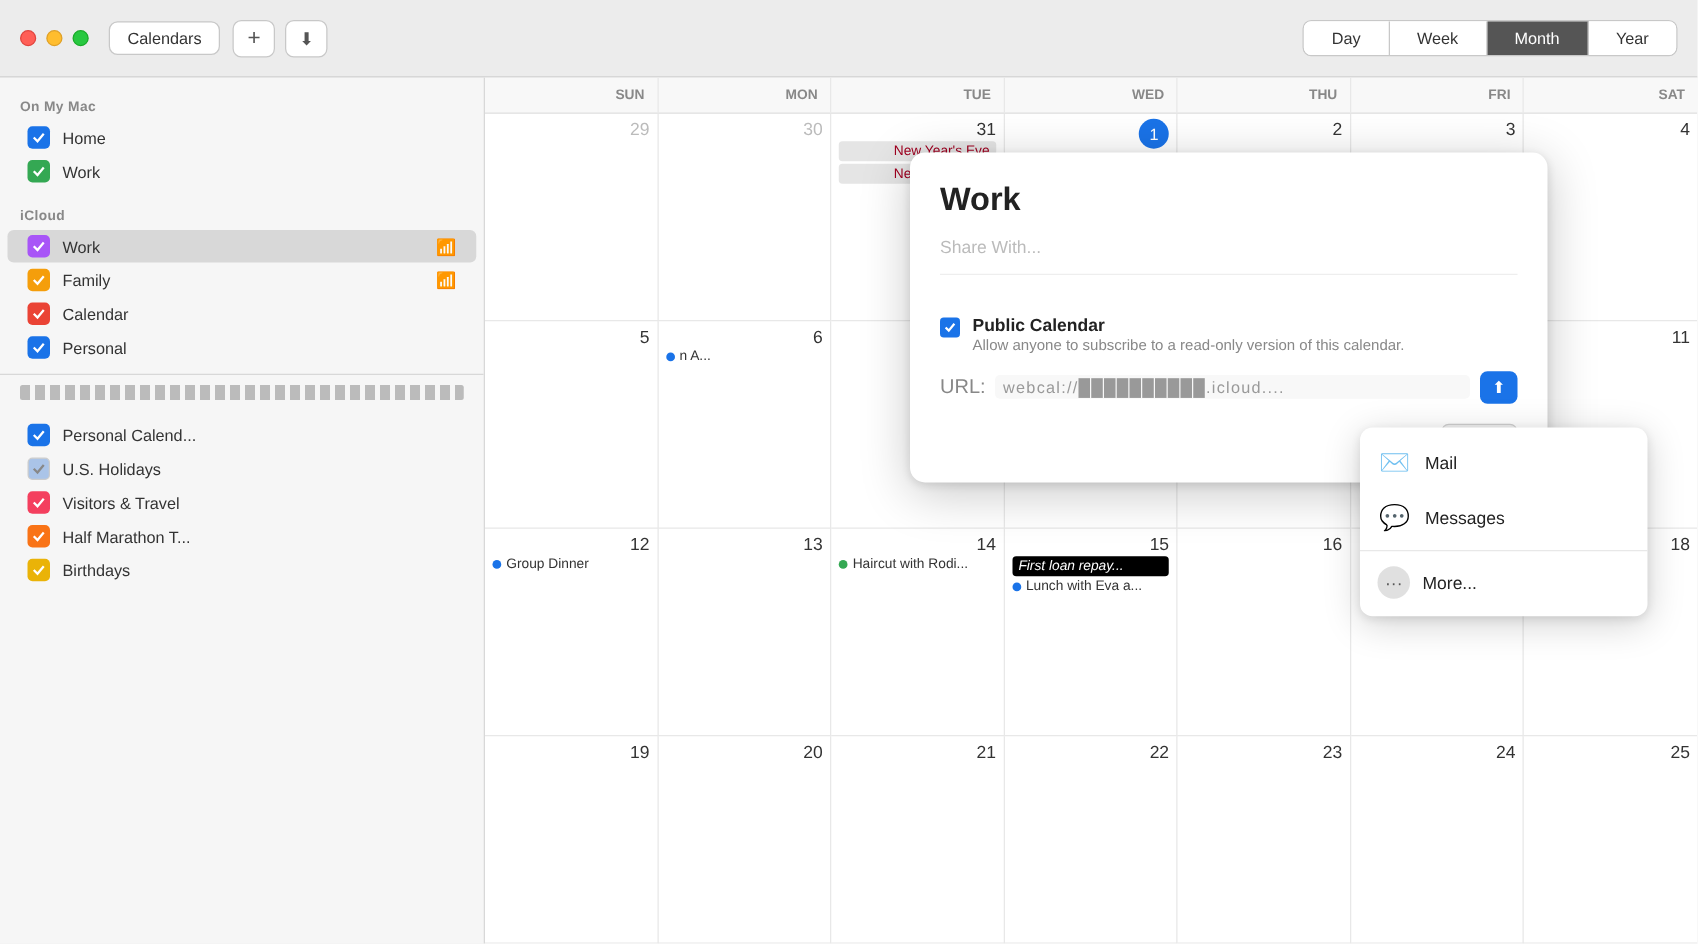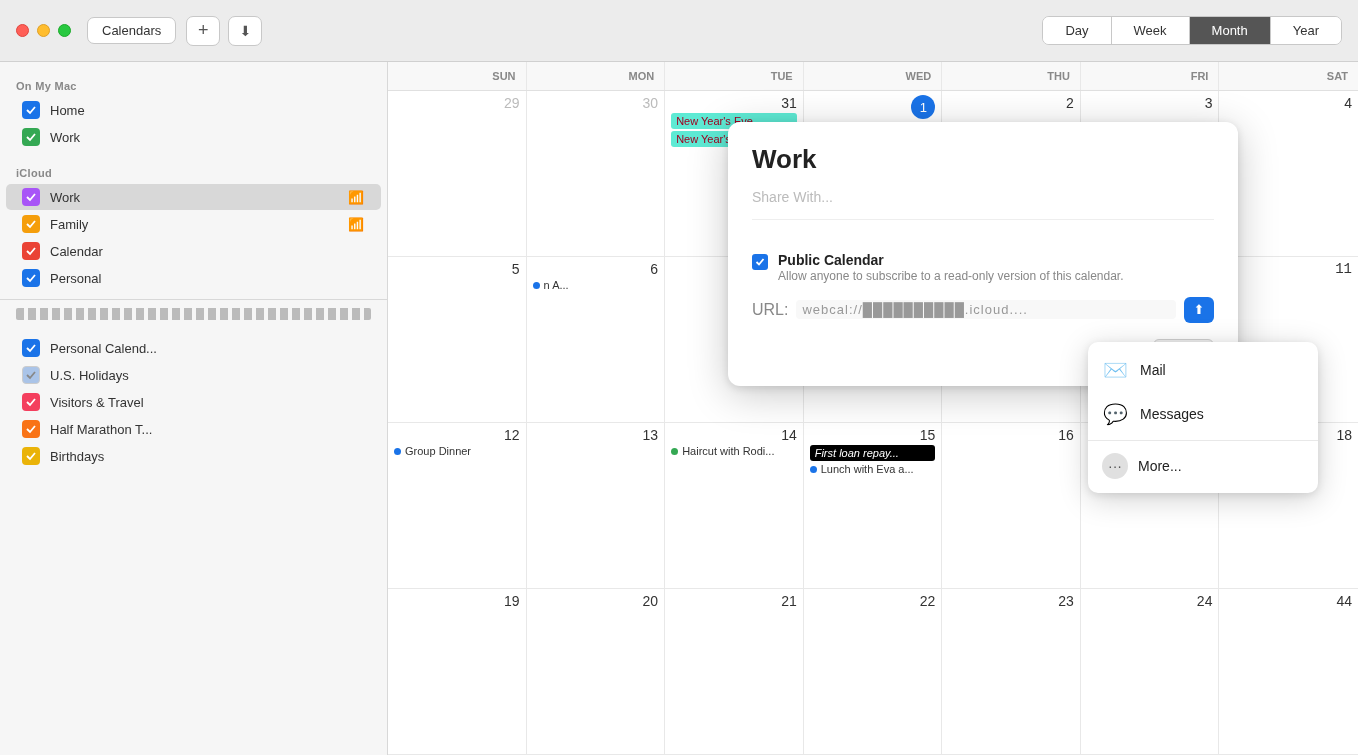--- a/index.html
+++ b/index.html
@@ -210,21 +210,21 @@
     .event-tag {
       font-size: 11px;
       padding: 2px 5px;
       border-radius: 3px;
       margin-bottom: 2px;
       white-space: nowrap;
       overflow: hidden;
       text-overflow: ellipsis;
       display: block;
     }
-    .event-pink { background: #5eead4; color: #a00020; }
+    .event-pink { background: #e5e5e5; color: #a00020; text-align: right; }
     .event-blue-fill { background: #000000; color: white; font-style: italic; }
     .event-dot {
       display: flex;
       align-items: center;
       font-size: 11px;
       color: #333;
       margin-bottom: 2px;
     }
     .dot {
       width: 7px; height: 7px;
@@ -571,21 +571,21 @@
           <div class="dot dot-blue"></div>
           <span>Skype call about...</span>
         </div>
       </div>
       <div class="cal-cell">
         <div class="cell-date">9</div>
       </div>
       <div class="cal-cell">
         <div class="cell-date">10</div>
       </div>
-      <div class="cal-cell" style="border-right:none;font-family:Liberation Mono, monospace;">
+      <div class="cal-cell" style="border-right:none;">
         <div class="cell-date">11</div>
       </div>
 
       <div class="cal-cell">
         <div class="cell-date">12</div>
         <div class="event-dot">
           <div class="dot dot-blue"></div>
           <span>Group Dinner</span>
         </div>
       </div>
@@ -629,21 +629,21 @@
       <div class="cal-cell">
         <div class="cell-date">22</div>
       </div>
       <div class="cal-cell">
         <div class="cell-date">23</div>
       </div>
       <div class="cal-cell">
         <div class="cell-date">24</div>
       </div>
       <div class="cal-cell" style="border-right:none;">
-        <div class="cell-date">44</div>
+        <div class="cell-date">25</div>
       </div>
 
     </div>
 
     <div class="popup-overlay">
       <div class="popup-card">
         <div class="popup-title">Work</div>
         <div class="popup-share-placeholder">Share With...</div>
         <div class="popup-row">
           <div class="popup-checkbox">

